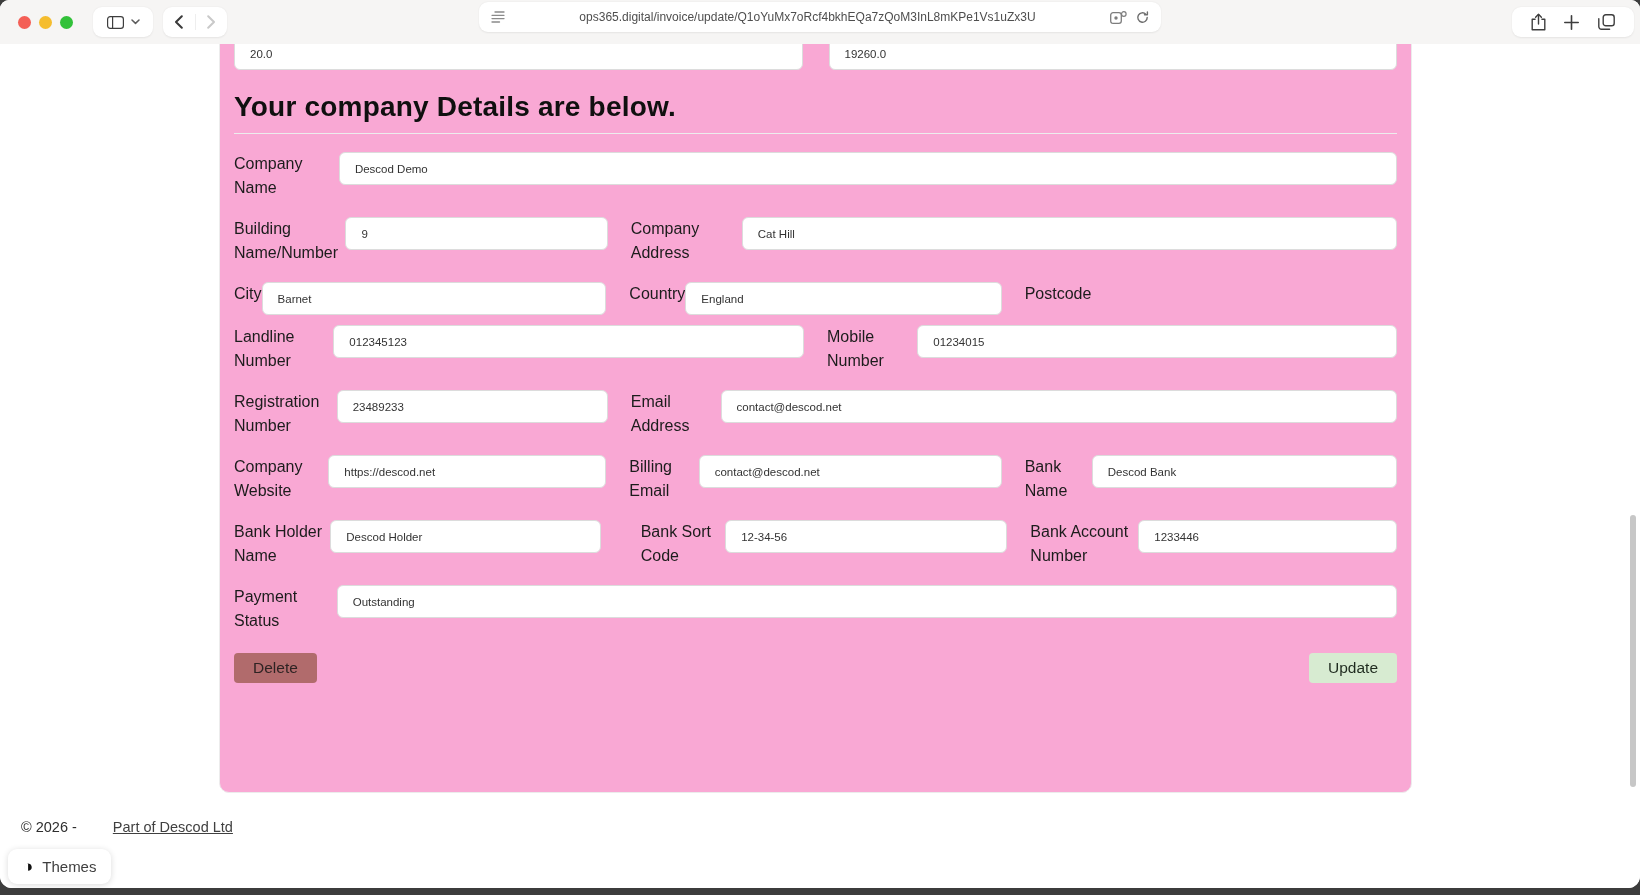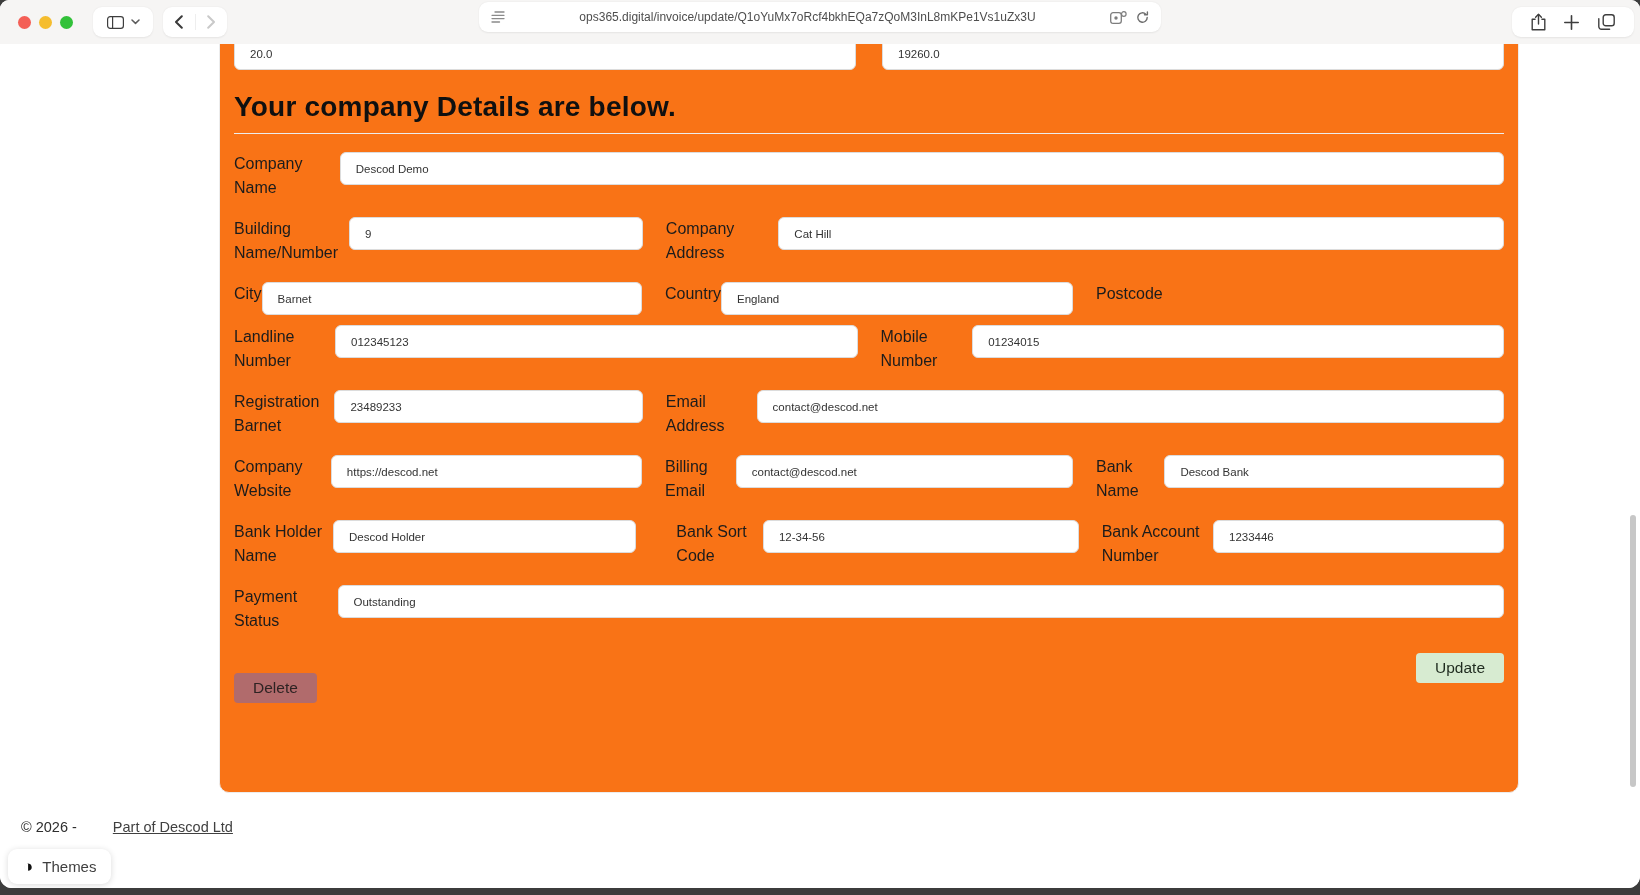--- a/index.html
+++ b/index.html
@@ -20,35 +20,35 @@
   .nav-divider{width:1px;height:16px;background:#eeeeee;}
   .urlbar{position:absolute;left:50%;top:2px;transform:translateX(-50%);width:682px;height:30px;
           background:#fff;border-radius:9px;display:flex;align-items:center;padding:0 12px;
           box-sizing:border-box;box-shadow:0 0.5px 2px rgba(0,0,0,0.07);cursor:text;}
   .url-text{flex:1;text-align:center;font-size:12px;color:#4e4e4e;white-space:nowrap;overflow:hidden;}
   .url-right{display:flex;align-items:center;gap:9px;}
   .pill-winctl{position:absolute;right:6px;top:7px;width:102px;justify-content:space-around;padding:0 10px;}
 
   
   .content{position:absolute;top:44px;left:0;right:0;bottom:0;background:#fff;}
-  .card{position:absolute;left:219px;top:-12px;width:1300px;height:761px;background:#f97316;
+  .card{position:absolute;left:219px;top:-12px;width:1193px;height:761px;background:#f9a8d4;
         border:1px solid #ececec;border-radius:10px;box-sizing:border-box;padding:0 14px;}
   .partial-row{display:flex;gap:26px;margin-top:4px;}
   .partial-row .f-input{flex:1;}
   .page-heading{font-size:28px;font-weight:700;color:#101010;margin:21px 0 0 0;letter-spacing:.2px;}
   .rule{border:none;border-top:1px solid #ededed;margin:10px 0 18px 0;}
   .form-row{display:flex;gap:23px;margin-bottom:10px;}
   .form-col{display:flex;flex-direction:row;min-width:0;}
   .f-label{font-size:16px;color:#1c1c1c;margin-bottom:7px;line-height:24px;}
   .f-input{height:33px;border:1px solid #dcdcdc;border-radius:6px;padding:0 15px;font-size:11.5px;
            color:#333;background:#fff;box-sizing:border-box;width:100%;outline:none;font-family:inherit;}
   .actions{display:flex;justify-content:space-between;margin-top:13px;}
   .btn{border:none;border-radius:4px;height:30px;padding:0 19px;font-size:15.5px;font-weight:500;
        font-family:inherit;cursor:pointer;}
-  .btn-delete{color:#2e2323;margin-top:20px;}
+  .btn-delete{color:#2e2323;}
   .btn-update{color:#1f2b1f;}
   .footer-line{position:absolute;left:21px;top:775px;font-size:14.5px;color:#2e2e2e;}
   .footer-line a{color:#404040;text-decoration:underline;margin-left:32px;}
   .footer-prefix{margin-right:4px;}
   .theme-pill{position:absolute;left:8px;bottom:4px;height:35px;background:#fff;border-radius:9px;
               box-shadow:0 1px 6px rgba(0,0,0,0.15);display:flex;align-items:center;gap:9px;
               padding:0 15px;font-size:15px;color:#3f3f3f;cursor:pointer;z-index:20;}
   .theme-glyph{font-size:17px;color:#111;line-height:1;}
   .scrollbar{position:absolute;right:4px;top:515px;width:6px;height:272px;background:#c7c7c7;
              border-radius:3px;z-index:15;cursor:grab;}
@@ -192,21 +192,21 @@
               <label class="f-label">Landline Number</label>
               <input class="f-input" type="text" value="012345123" style="">
             </div>
             <div class="form-col" style="flex: 1 1 0%;">
               <label class="f-label">Mobile Number</label>
               <input class="f-input" type="text" value="01234015" style="">
             </div>
           </div>
           <div class="form-row">
             <div class="form-col" style="flex: 1 1 0%;">
-              <label class="f-label">Registration Barnet</label>
+              <label class="f-label">Registration Number</label>
               <input class="f-input" type="text" value="23489233" style="">
             </div>
             <div class="form-col" style="flex: 2.05 1 0%;">
               <label class="f-label">Email Address</label>
               <input class="f-input" type="text" value="contact@descod.net" style="">
             </div>
           </div>
           <div class="form-row">
             <div class="form-col" style="flex: 1 1 0%;">
               <label class="f-label">Company Website</label>

